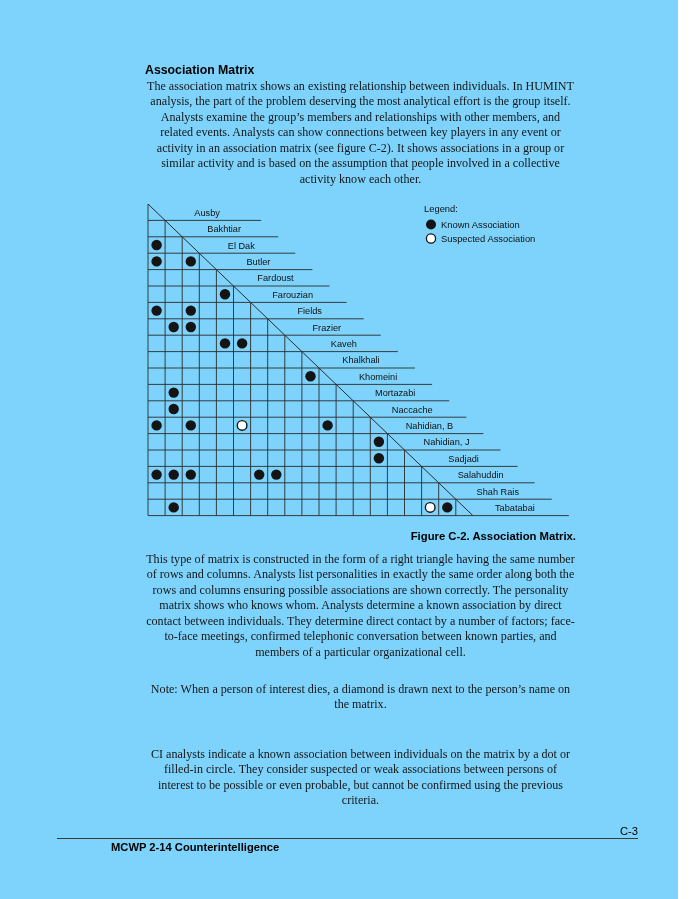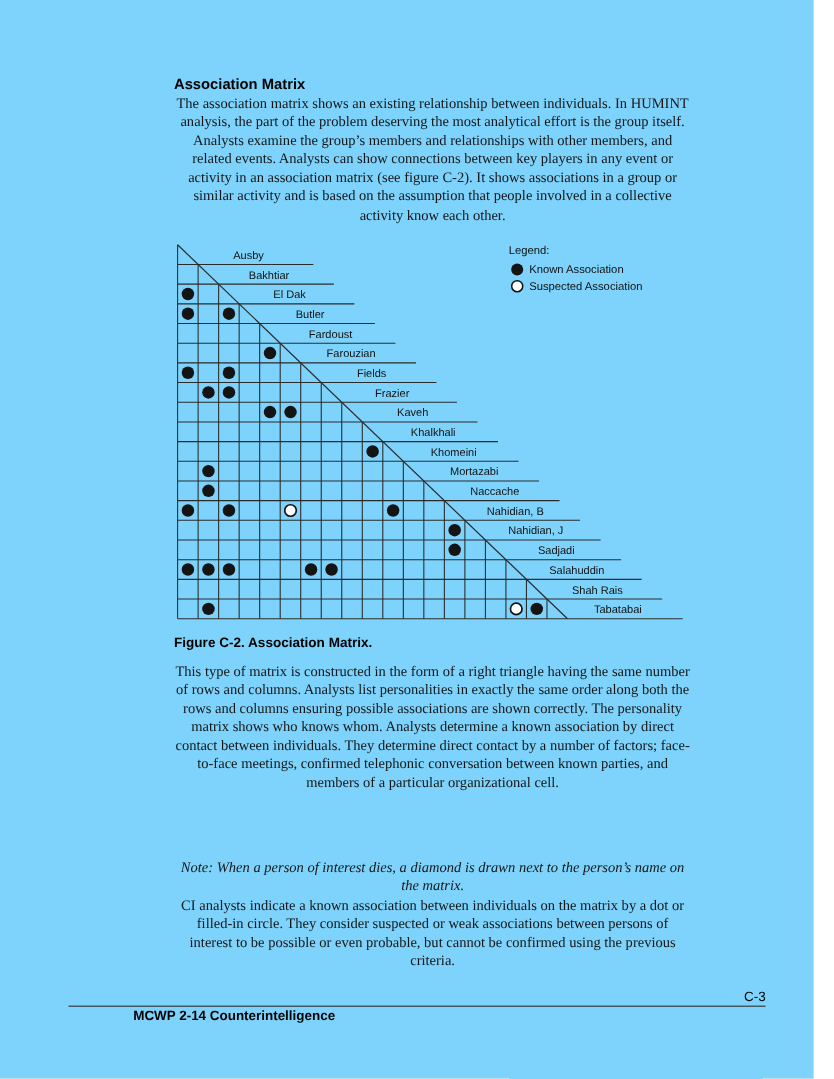--- a/index.html
+++ b/index.html
@@ -25,39 +25,39 @@
     position: absolute;
     left: 145px;
     width: 431px;
     margin: 0;
     font-size: 12.1px;
     line-height: 15.45px;
     text-align: center;
   }
   .p1 { top: 79px; }
   .p2 { top: 552px; }
-  .note { top: 716px; font-style: italic; }
+  .note { top: 682px; }
   .p3 { top: 747px; }
   .figure-svg { position: absolute; left: 140px; top: 196px; }
   .mx-name {
     font-family: "Liberation Sans", sans-serif;
     font-size: 9.2px;
     fill: #111;
   }
   .mx-legend-title, .mx-legend-label {
     font-family: "Liberation Sans", sans-serif;
     font-size: 9.4px;
     fill: #111;
   }
   .caption {
     position: absolute;
     left: 145px;
     top: 530px;
     width: 431px;
-    text-align: left;
+    text-align: right;
     font-family: "Liberation Sans", sans-serif;
     font-weight: bold;
     font-size: 11.3px;
     color: #000;
   }
   .footer-rule {
     position: absolute;
     left: 57px;
     top: 838px;
     width: 581px;

